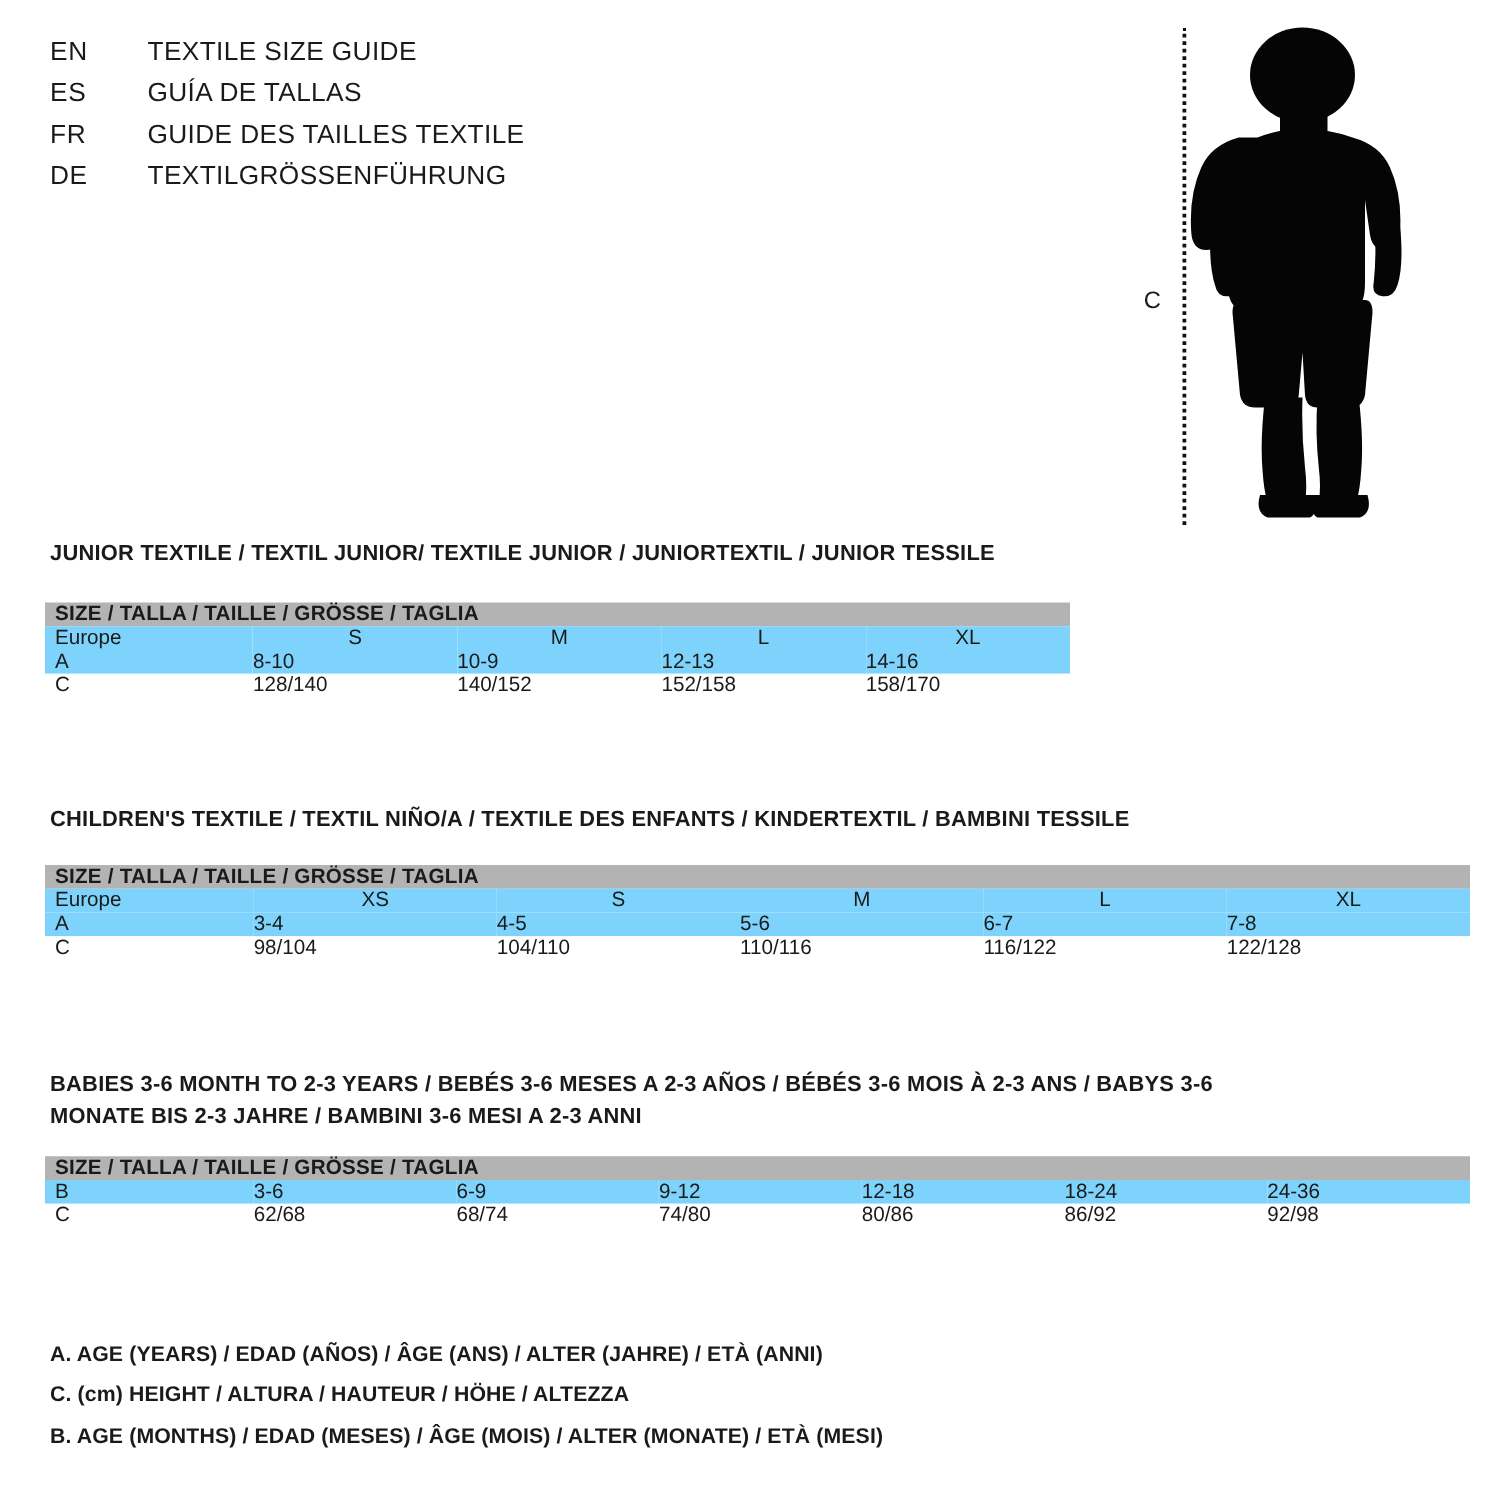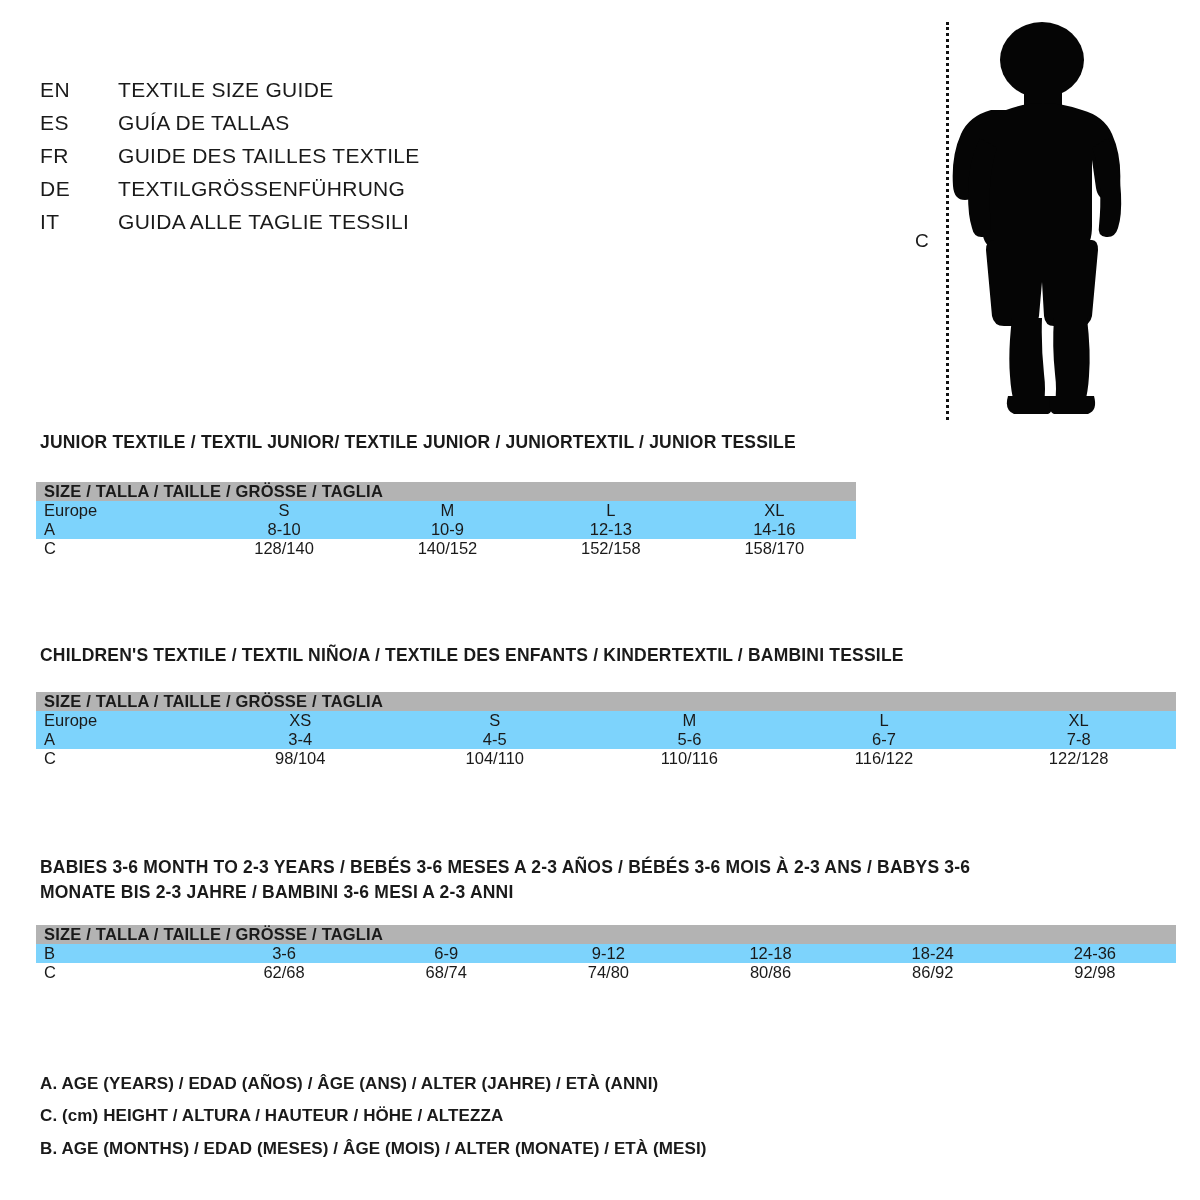--- a/index.html
+++ b/index.html
@@ -26,21 +26,20 @@
   .lang-row {
     display: flex;
     align-items: baseline;
     height: 33px;
   }
   .lang-code {
     width: 78px;
     font-size: 21px;
     font-weight: 400;
     letter-spacing: 0.5px;
-    margin-top: 48px;
   }
   .lang-title {
     font-size: 21px;
     font-weight: 400;
     letter-spacing: 0.3px;
   }
 
   
   .figure-wrap {
     position: absolute;
@@ -101,21 +100,21 @@
     letter-spacing: 0.2px;
     padding-left: 8px !important;
     font-size: 16.5px;
   }
   .row-shade { background: #7dd3fc; }
   .row-plain { background: #ffffff; }
   .cell-label {
     padding-left: 8px !important;
     text-align: left;
   }
-  .cell-val { text-align: center; }
+  .cell-val { text-align: left; }
   .hdr-val { text-align: center; }
 
   
   .legend {
     position: absolute;
     left: 40px;
     width: 1000px;
   }
   .legend-line {
     font-size: 17px;
@@ -136,24 +135,20 @@
     <div class="lang-code">ES</div>
     <div class="lang-title">GUÍA DE TALLAS</div>
   </div>
   <div class="lang-row">
     <div class="lang-code">FR</div>
     <div class="lang-title">GUIDE DES TAILLES TEXTILE</div>
   </div>
   <div class="lang-row">
     <div class="lang-code">DE</div>
     <div class="lang-title">TEXTILGRÖSSENFÜHRUNG</div>
-  </div>
-  <div class="lang-row">
-    <div class="lang-code">IT</div>
-    <div class="lang-title">GUIDA ALLE TAGLIE TESSILI</div>
   </div>
 </div>
 
 <div class="figure-wrap">
   <div class="c-label">C</div>
   <div class="c-line"></div>
   <svg class="silhouette" width="200" height="400" viewBox="0 0 200 400">
     <g fill="#050505">
 
       <ellipse cx="94" cy="42" rx="42" ry="38"></ellipse>

